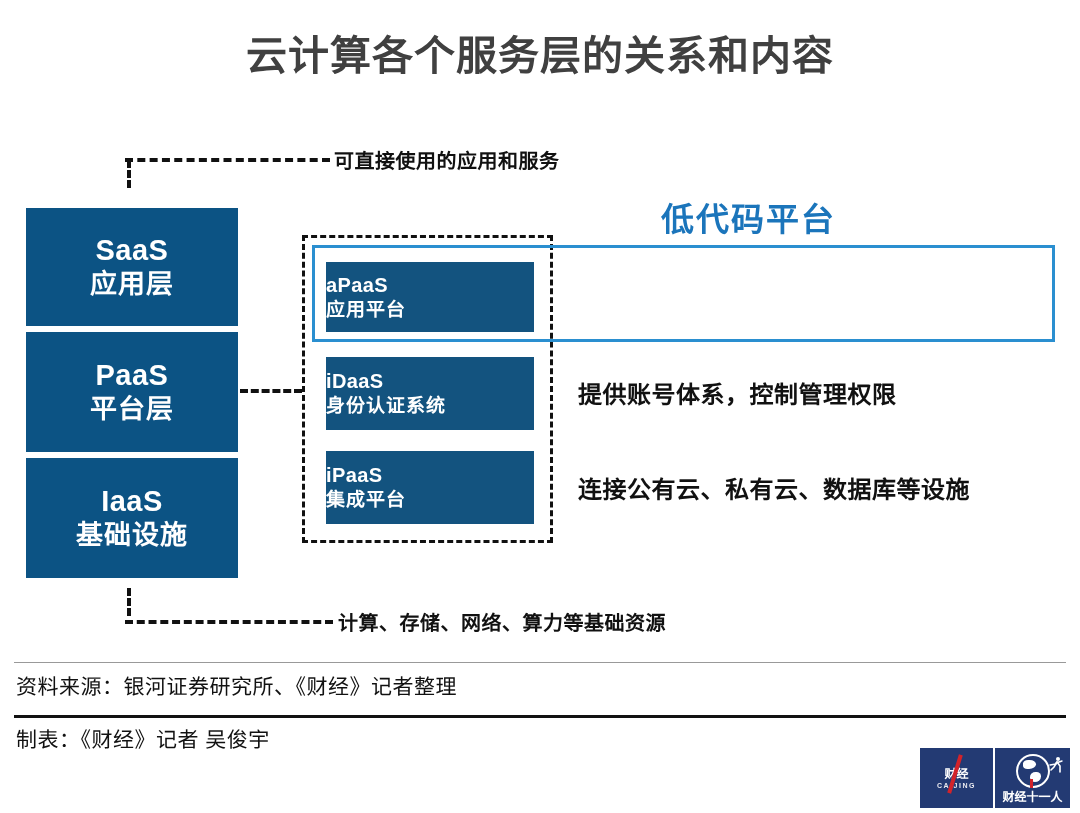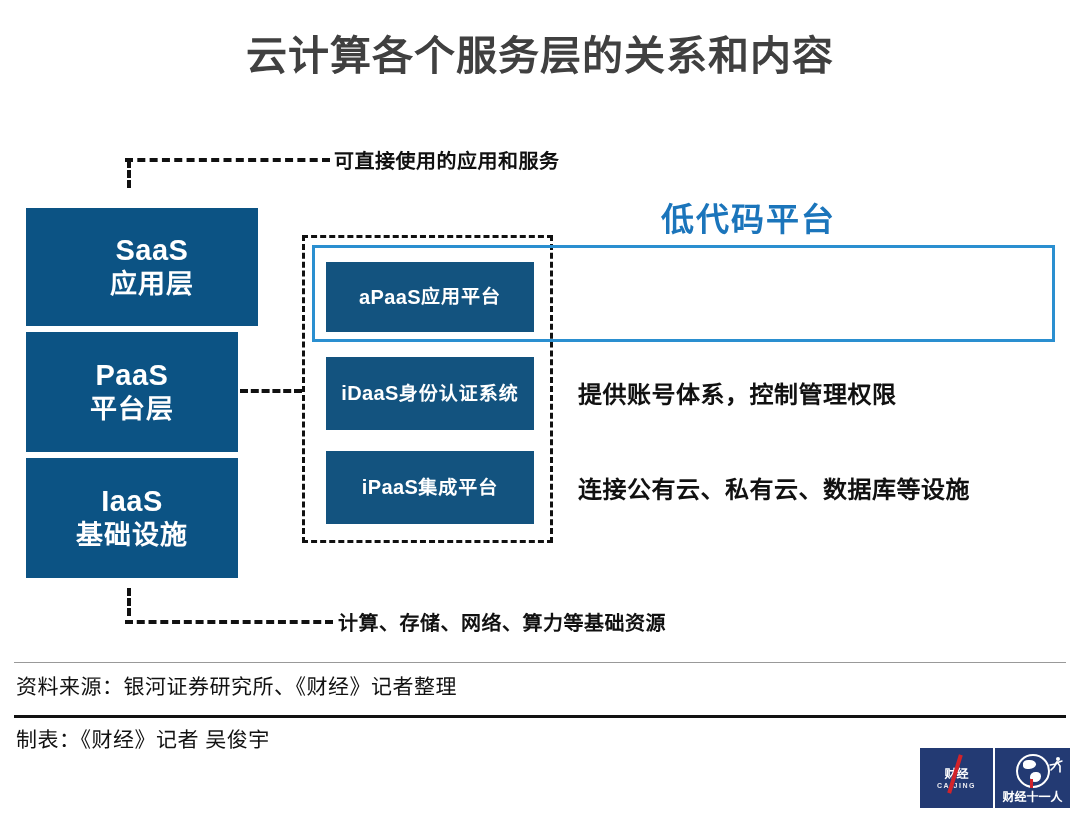--- a/index.html
+++ b/index.html
@@ -29,31 +29,31 @@
     background:#0c5384;
     color:#ffffff;
     display:flex;flex-direction:column;
     align-items:center;justify-content:center;
     line-height:1.22;
     text-align:center;
   }
   .layer-box .en{font-size:29px;font-weight:bold;letter-spacing:.5px;}
   .layer-box .cn{font-size:27px;font-weight:bold;letter-spacing:1px;}
 
-  #layer-saas{left:26px;top:208px;width:212px;height:118px;padding-left:20px;}
+  #layer-saas{left:26px;top:208px;width:212px;height:118px;}
   #layer-paas{left:26px;top:332px;width:212px;height:120px;}
   #layer-iaas{left:26px;top:458px;width:212px;height:120px;}
 
   
   .svc-box{
     position:absolute;
     background:#13537f;
     color:#ffffff;
-    display:flex;flex-direction:row;
-    align-items:center;justify-content:center;
+    display:flex;flex-direction:column;
+    align-items:flex-start;justify-content:center;
     line-height:1.25;
     text-align:center;
   }
   .svc-box .en{font-size:20px;font-weight:bold;letter-spacing:.4px;}
   .svc-box .cn{font-size:19px;font-weight:bold;letter-spacing:1px;}
 
   #svc-apaas{left:326px;top:262px;width:208px;height:70px;}
   #svc-idaas{left:326px;top:357px;width:208px;height:73px;}
   #svc-ipaas{left:326px;top:451px;width:208px;height:73px;}
 

